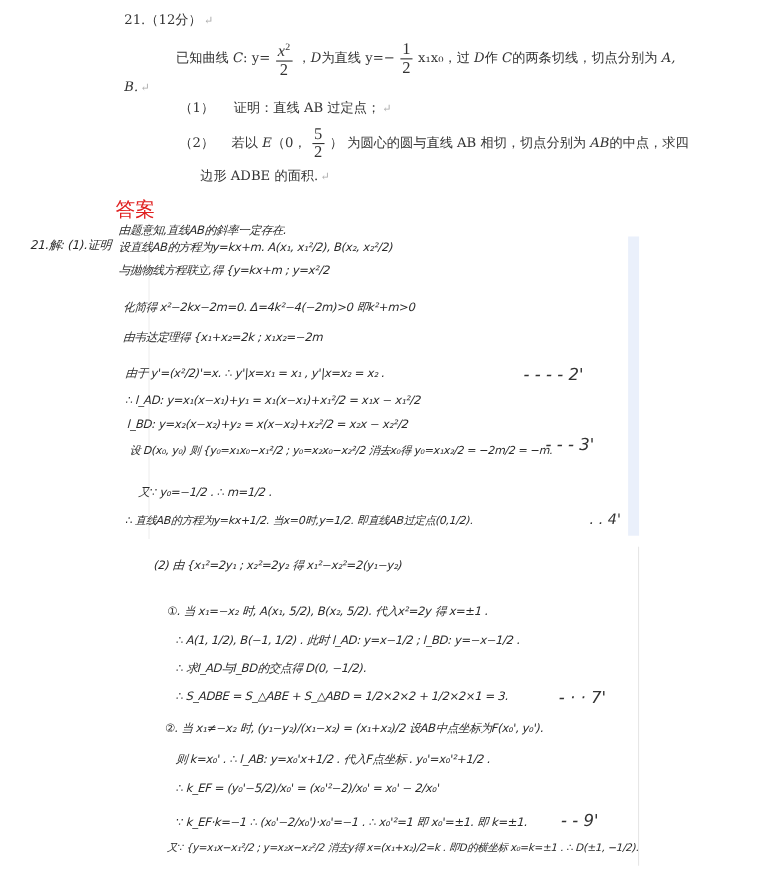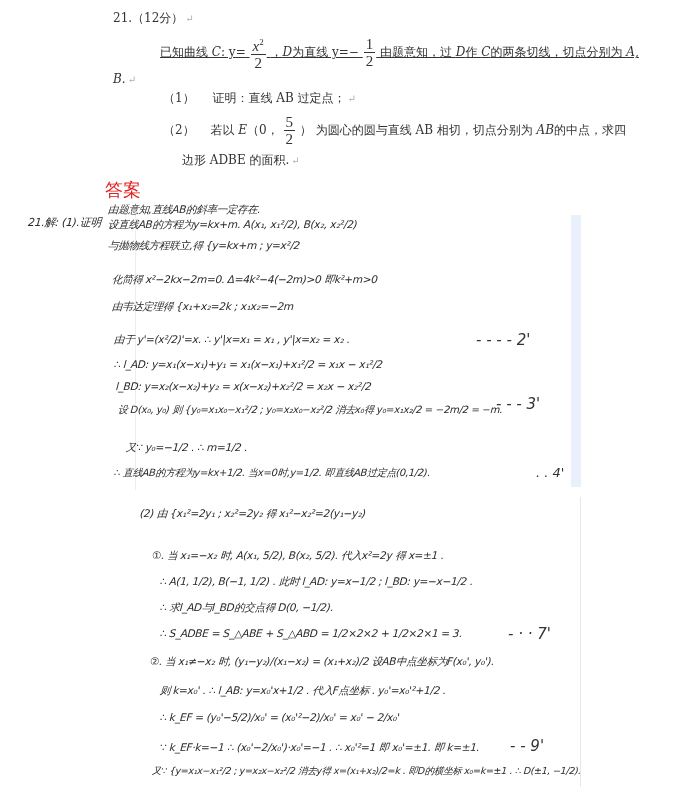--- a/index.html
+++ b/index.html
@@ -22,32 +22,32 @@
         font-size:10.5px; white-space:nowrap; letter-spacing:-0.3px; transform:skewX(-4deg); }
   .mark { position:absolute; font-family:"DejaVu Sans", sans-serif; font-style:italic; color:#333; font-size:15px; }
 </style>
 </head>
 <body>
 
 <div class="q" style="left:113px; top:10px;">
   <span>21.（12分）</span><span class="ret">↵</span>
 </div>
 
-<div class="q" style="left:160px; top:34px;text-decoration:underline;">
+<div class="q" style="left:160px; top:34px;">
   <span>已知曲线 </span><span class="it">C</span><span>: y=</span>
   <span class="frac">
       <span class="num"><span class="it">x</span><sup>2</sup></span>
       <span>2</span>
     </span>
   <span>，</span><span class="it">D</span><span>为直线 y=−</span>
   <span class="frac">
       <span class="num">1</span>
       <span>2</span>
     </span>
-  <span> 由题意知，过 </span><span class="it">D</span><span>作 </span><span class="it">C</span><span>的两条切线，切点分别为 </span><span class="it">A,</span>
+  <span> x₁x₀，过 </span><span class="it">D</span><span>作 </span><span class="it">C</span><span>的两条切线，切点分别为 </span><span class="it">A,</span>
 </div>
 
 <div class="q" style="left:113px; top:72px;">
   <span class="it">B.</span><span class="ret">↵</span>
 </div>
 
 <div class="q" style="left:163px; top:90px;">
   <span>（1）</span>
   <span style="margin-left:14px;margin-top:48px;">证明：直线 AB 过定点；</span><span class="ret">↵</span>
 </div>

